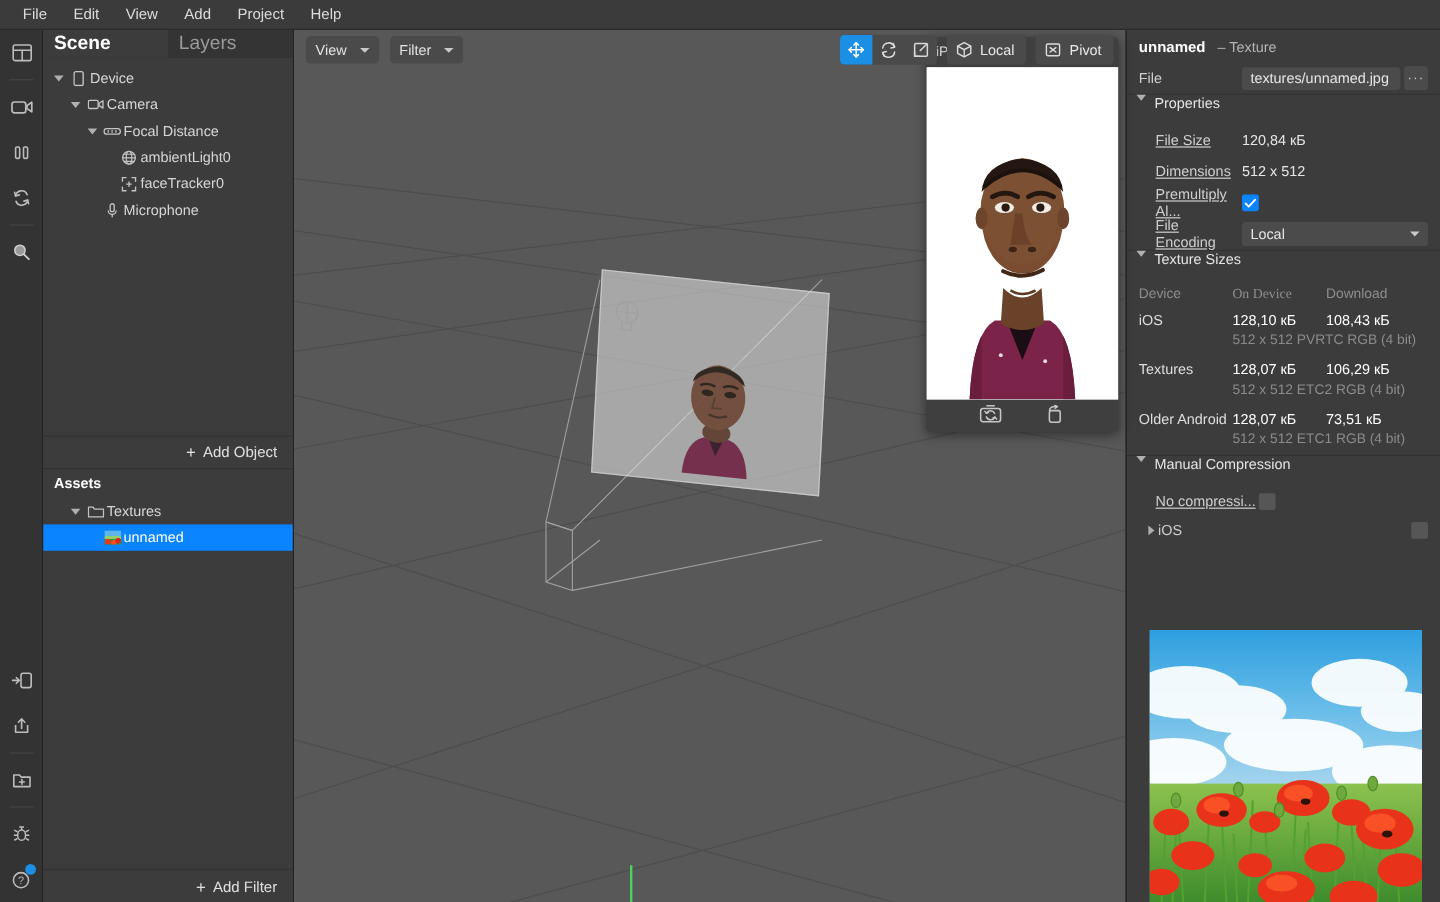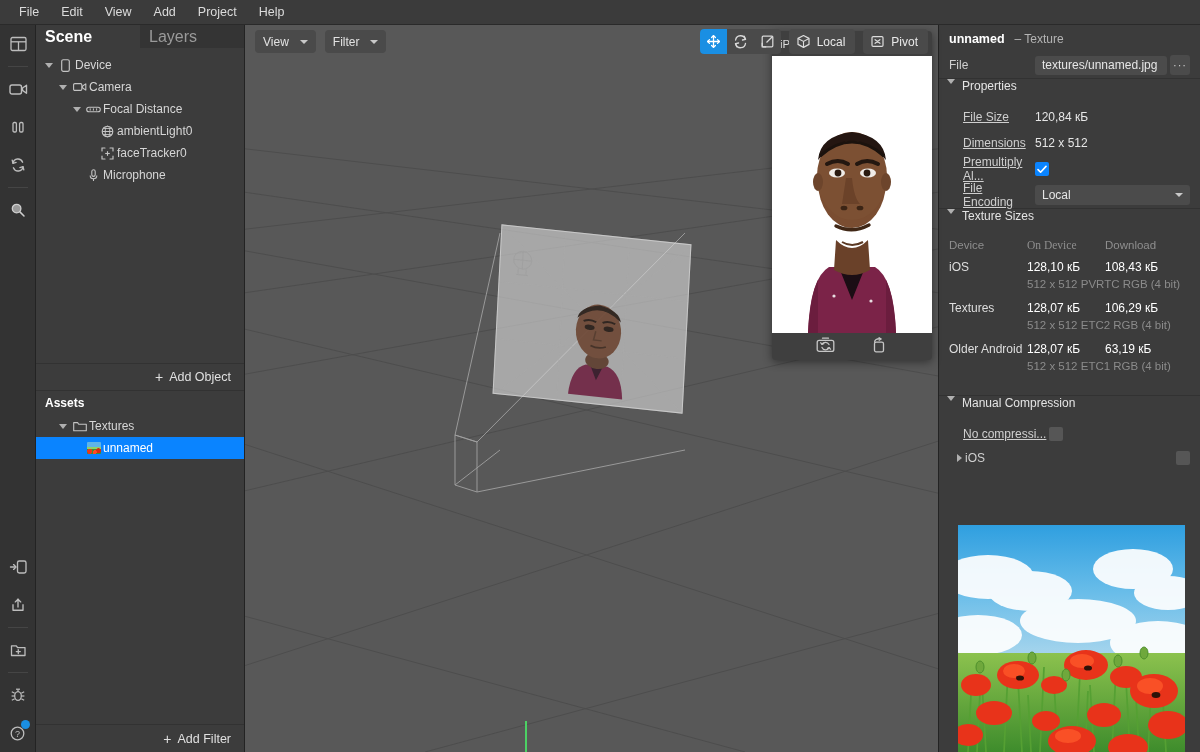--- a/index.html
+++ b/index.html
@@ -703,25 +703,25 @@
     <div class="tsz-row">
       <span class="d">Textures</span>
       <span class="a">128,07 кБ</span>
       <span class="b">106,29 кБ</span>
     </div>
     <div class="tsz-note">512 x 512 ETC2 RGB (4 bit)</div>
 
     <div class="tsz-row">
       <span class="d">Older Android</span>
       <span class="a">128,07 кБ</span>
-      <span class="b">63,19 кБ</span>
+      <span class="b">73,51 кБ</span>
     </div>
     <div class="tsz-note">512 x 512 ETC1 RGB (4 bit)</div>
 
-    <div class="section-hdr" style="margin-top:16px">
+    <div class="section-hdr" style="margin-top:0">
       <span class="tri"></span>
       <span>Manual Compression</span>
     </div>
 
     <div class="row">
       <span class="lbl sub" style="width:100px">No compressi...</span>
       <span class="checkbox off"></span>
     </div>
 
     <div class="row" style="height:22px">

